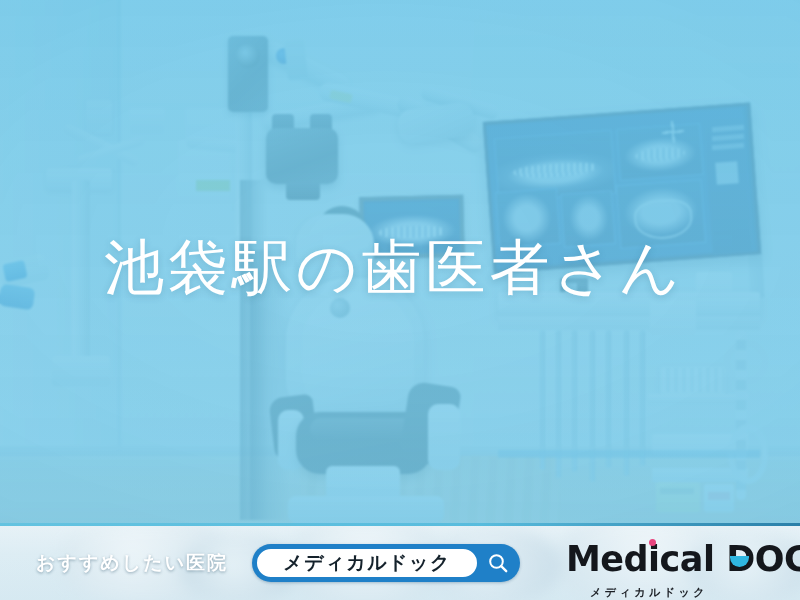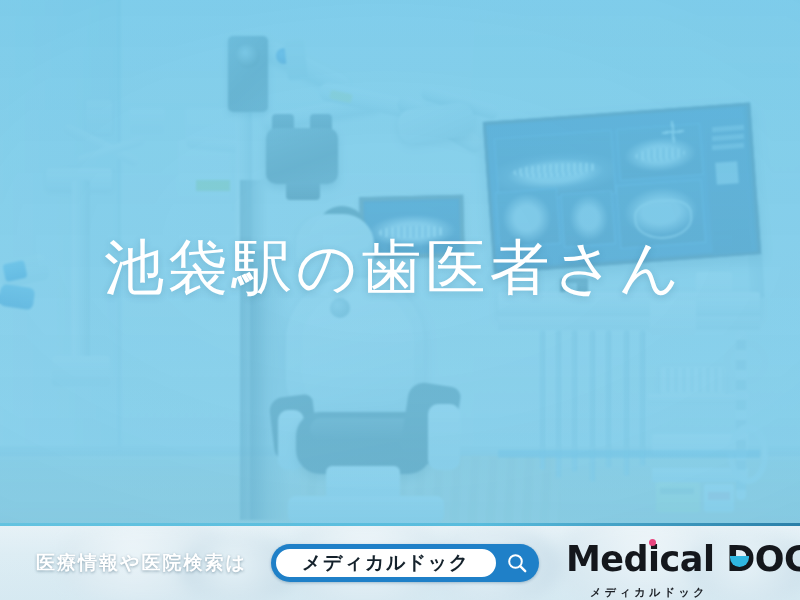--- a/index.html
+++ b/index.html
@@ -525,21 +525,21 @@
       <div class="fp fp3"></div>
       <div class="fp fp4"></div>
       <div class="fp fp5"></div>
       <div class="fp fp6"></div>
     </div>
     <div class="footer-darken"></div>
     <div class="footer-topline"></div>
 
     <div class="footer-inner">
 
-      <div class="f-lead">医療情報や医院検索は</div>
+      <div class="f-lead">おすすめしたい医院</div>
 
       <div class="pill">
         <div class="pill-field">
           <span class="pill-text">メディカルドック</span>
         </div>
         <div class="pill-search">
           <svg viewBox="0 0 24 24" width="24" height="24" aria-hidden="true">
             <circle cx="10.5" cy="10.5" r="6.3" fill="none" stroke="#ffffff" stroke-width="2"></circle>
             <line x1="15.2" y1="15.2" x2="20.2" y2="20.2" stroke="#ffffff" stroke-width="2.4" stroke-linecap="round"></line>
           </svg>

